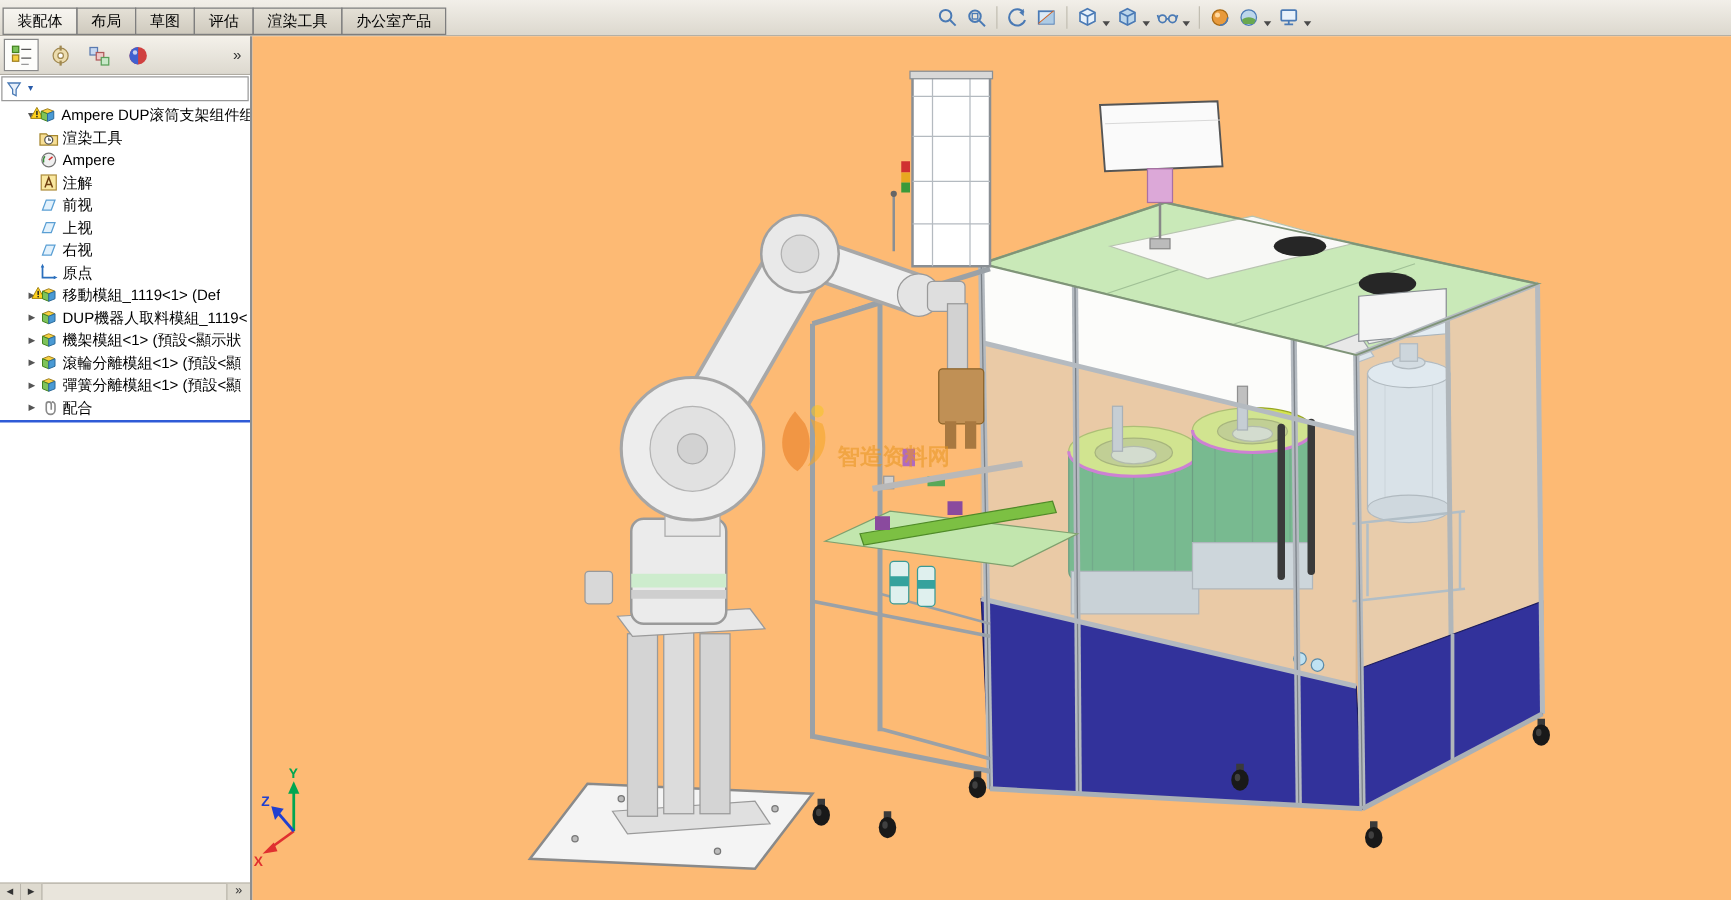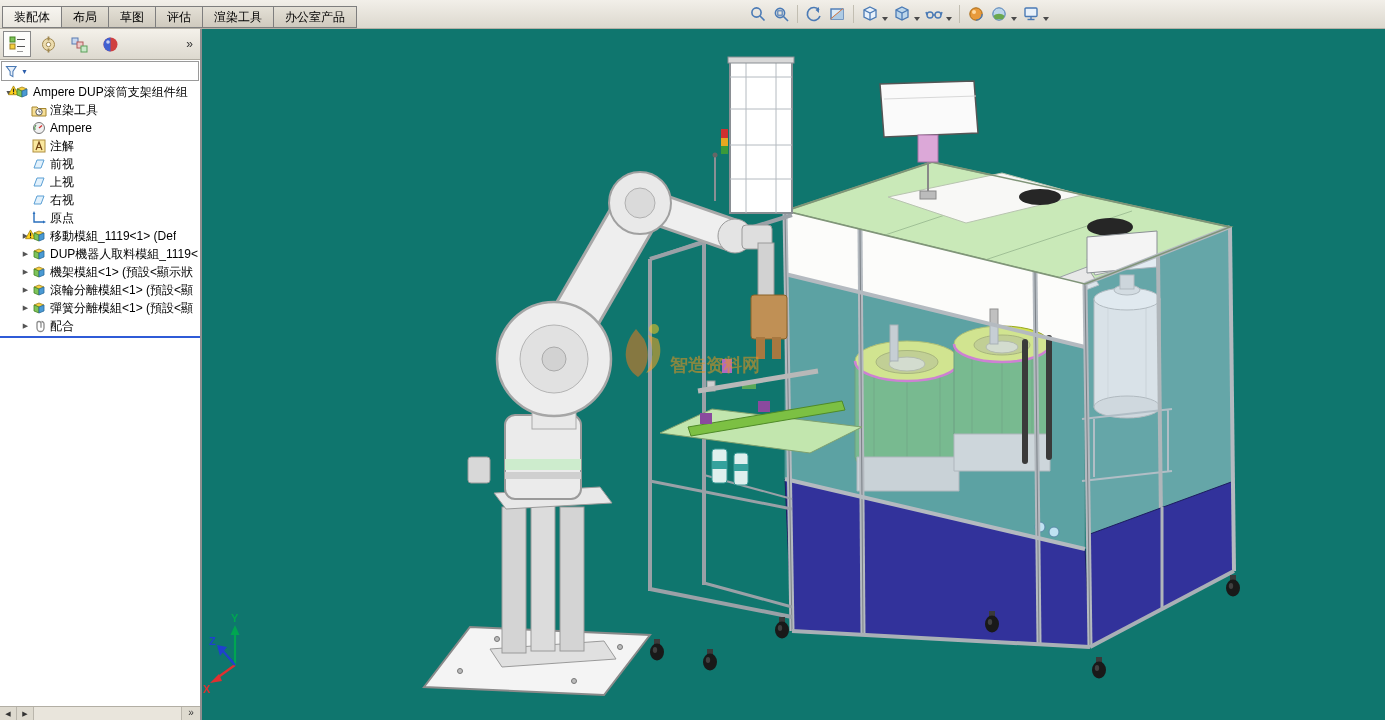--- a/index.html
+++ b/index.html
@@ -20,35 +20,35 @@
   .phead{height:30px;background:linear-gradient(#f4f1ea,#ddd9cf);border-bottom:1px solid #b0aca2;display:flex;align-items:center;padding:0 3px;gap:3px;flex:none;}
   .mtab{width:26px;height:24px;display:flex;align-items:center;justify-content:center;border:1px solid transparent;}
   .mtab.active{background:#fdfdfb;border-color:#8a8a8a;}
   .mtab svg{width:19px;height:19px;}
   .chev{margin-left:auto;color:#333;font-size:12px;padding:0 4px;cursor:default;}
   .filterrow{height:18px;margin:1px 1px 0 1px;border:1px solid #9a9a9a;background:#fff;display:flex;align-items:center;gap:3px;padding:0 3px;flex:none;}
   .filterrow svg{width:13px;height:13px;}
   .fcaret{font-size:7px;color:#2a5caa;}
   .tree{padding-top:2px;flex:none;}
   .trow{height:18px;display:flex;align-items:center;white-space:nowrap;overflow:hidden;cursor:default;}
-  .trow.root{padding-left:3px;}
+  .trow.root{padding-left:19px;}
   .trow.child{padding-left:20px;}
   .arr{width:11px;flex:none;font-size:7px;color:#555;text-align:center;}
   .ic{width:16px;height:16px;flex:none;margin-right:3px;position:relative;}
   .ic svg{width:16px;height:16px;display:block;}
   .warn{position:absolute;left:-6px;top:1px;width:11px;height:11px;}
   .warn svg{width:11px;height:11px;display:block;}
   .iconwrap{position:relative;flex:none;margin-right:3px;width:16px;height:16px;}
   .tlabel{overflow:hidden;text-overflow:clip;}
   .bluesplit{height:2px;background:#2f5bd7;margin-top:1px;flex:none;}
   .pscroll{position:absolute;bottom:0;left:0;right:0;height:14px;background:#e9e5dc;border-top:1px solid #b2aea4;display:flex;}
   .sbtn{width:16px;line-height:13px;font-size:7px;text-align:center;color:#333;border-right:1px solid #bab6ac;background:#dedacf;}
   .strack{flex:1;}
   .sgrip{width:18px;line-height:12px;font-size:10px;text-align:center;color:#333;border-left:1px solid #bab6ac;background:#dedacf;}
-  .viewport{flex:1;position:relative;background:#0f766e;text-align:center;}
+  .viewport{flex:1;position:relative;background:#fdba74;text-align:center;}
   .scene{position:absolute;left:0;top:0;}
 </style>
 </head>
 <body>
 
 <svg width="0" height="0" style="position:absolute" aria-hidden="true">
   <defs>
     <symbol id="i-asm" viewBox="0 0 16 16">
       <polygon points="3,5 8,3 13,5 8,7" fill="#f5d040" stroke="#a08020" stroke-width="0.8"></polygon>
       <polygon points="3,5 3,11 8,13 8,7" fill="#7ec35a" stroke="#44831f" stroke-width="0.8"></polygon>

